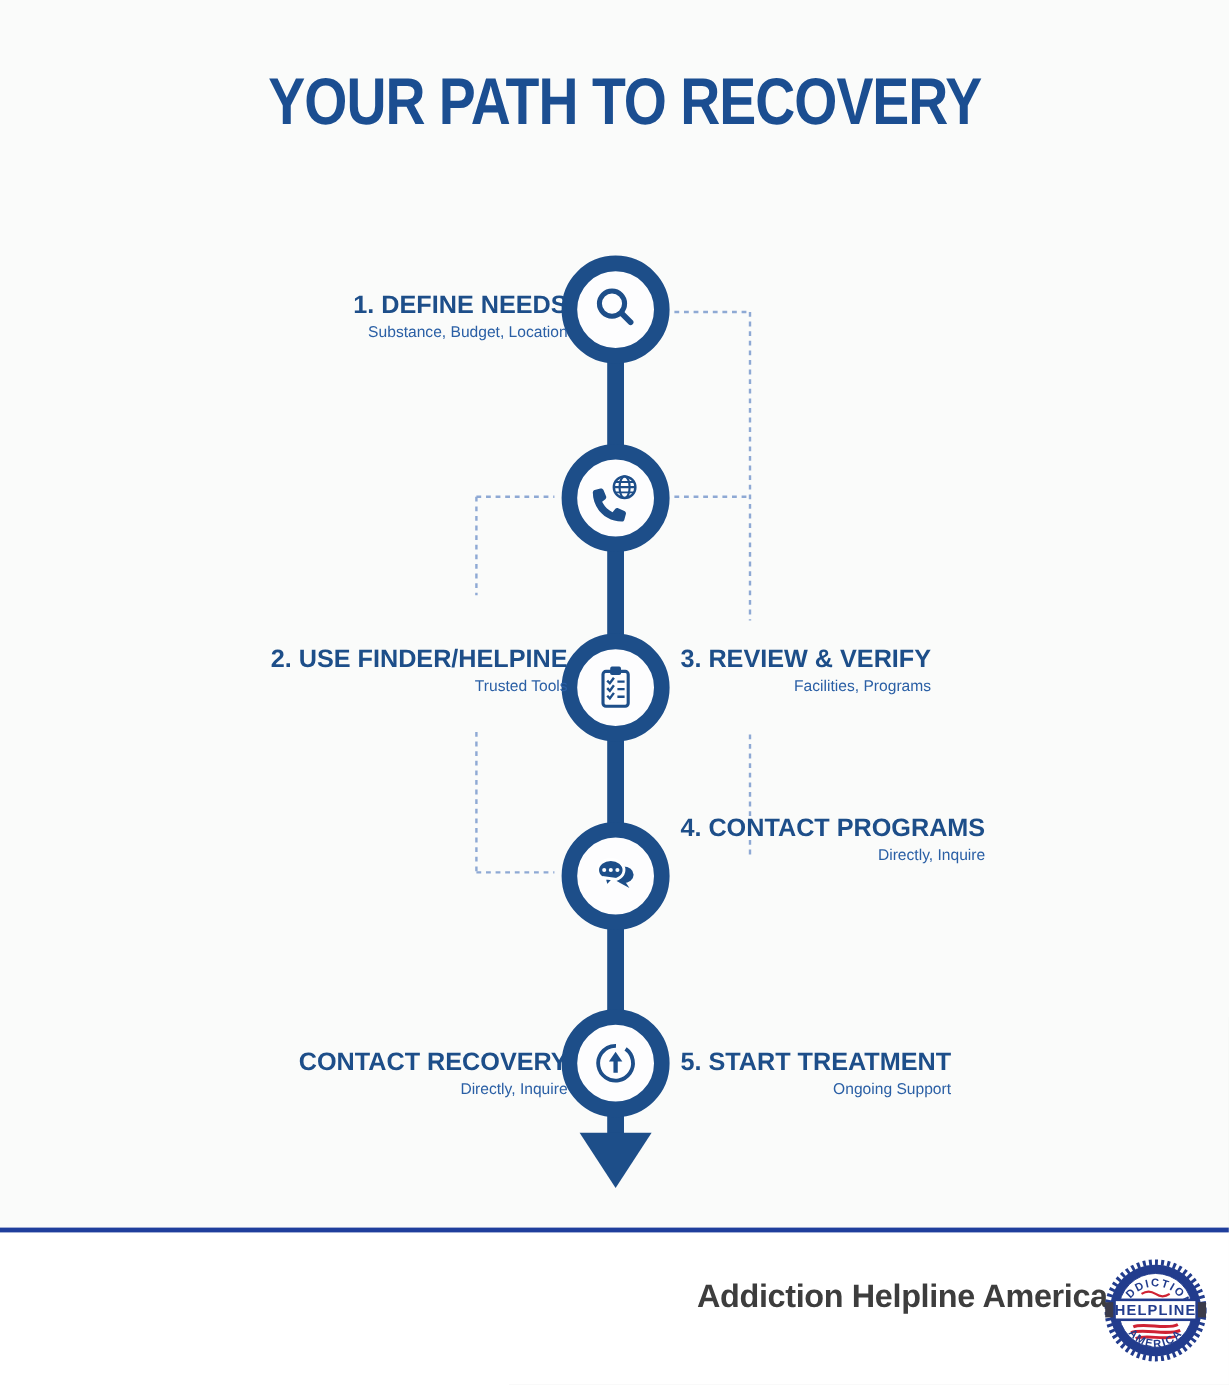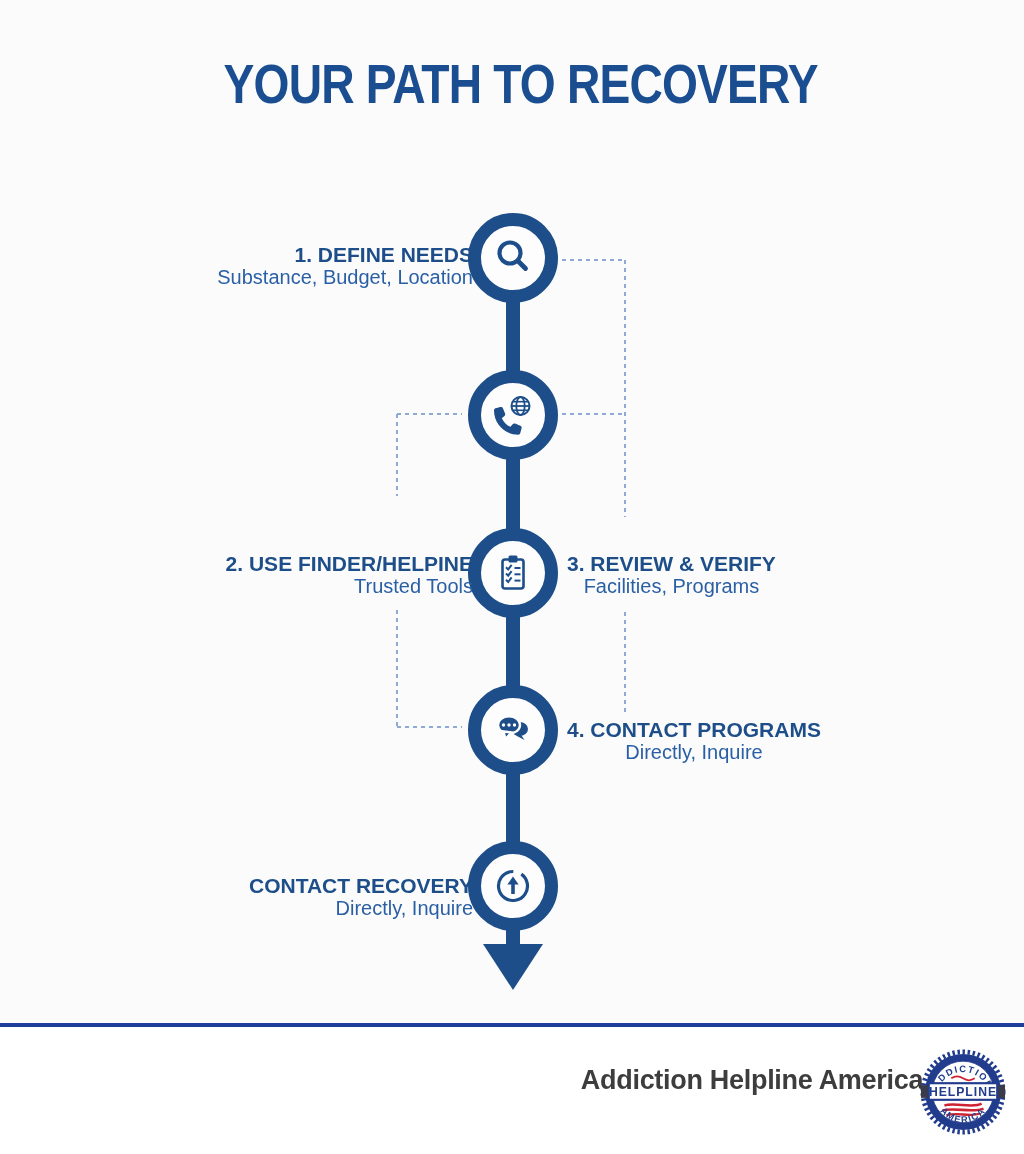--- a/index.html
+++ b/index.html
@@ -31,24 +31,24 @@
      border-radius:50%;background:#fdfdfe;z-index:2;display:flex;align-items:center;justify-content:center;}
   .n1{top:213px}.n2{top:370px}.n3{top:528px}.n4{top:685px}.n5{top:841px}
 
   .sfill{fill:var(--accent);}
   .sstroke{stroke:var(--accent);fill:none;}
   .wstroke{stroke:#fff;}
 
   
   .step-text{position:absolute;z-index:2;white-space:nowrap;}
   .step-text .lbl{font-size:21px;font-weight:bold;color:var(--accent);line-height:22px;}
-  .step-text .sub{font-size:20px;color:var(--sublabel);line-height:22px;}
+  .step-text .sub{font-size:13px;color:var(--sublabel);line-height:22px;}
   .t-right{right:569px;text-align:right;}
-  .t-left{left:567px;text-align:center;}
-  .row1{top:244px}.row3{top:553px}.row4{top:719px}.row5{top:875px}
+  .t-left{left:567px;text-align:right;}
+  .row1{top:244px}.row3{top:539px}.row4{top:680px}.row5{top:875px}
 
   
   .divider{position:absolute;left:0;top:1023px;width:100%;height:4px;background:var(--divider);z-index:3;}
   .footer{position:absolute;left:0;top:1027px;width:100%;height:127px;background:#ffffff;z-index:2;}
   .footer-text{position:absolute;left:552px;top:38px;width:400px;text-align:center;}
   .brand{font-size:27px;font-weight:bold;color:var(--brand-text);line-height:30px;letter-spacing:-.3px;}
   .website{font-size:22px;color:var(--website-text);line-height:26px;}
   .badge{position:absolute;left:920px;top:22px;width:86px;height:86px;}
   .b-blue-fill{fill:var(--badge-blue);}
   .b-blue-stroke{stroke:var(--badge-blue);fill:none;}
@@ -150,20 +150,24 @@
   <div class="step-text t-left row4">
     <div class="lbl">4. CONTACT PROGRAMS</div>
     <div class="sub">Directly, Inquire</div>
   </div>
 
   <div class="step-text t-right row5">
     <div class="lbl">CONTACT RECOVERY</div>
     <div class="sub">Directly, Inquire</div>
   </div>
 
+  <div class="step-text t-left row5">
+    <div class="lbl">5. START TREATMENT</div>
+    <div class="sub">Ongoing Support</div>
+  </div>
 
   <div class="divider"></div>
   <div class="footer">
     <div class="footer-text">
       <div class="brand">Addiction Helpline America</div>
     </div>
     <svg class="badge" viewBox="0 0 88 88">
       <circle class="b-blue-stroke" cx="44" cy="44" r="41" stroke-width="5" stroke-dasharray="2.5 2.7"></circle>
       <circle class="b-blue-fill" cx="44" cy="44" r="39"></circle>
       <circle cx="44" cy="44" r="31.5" fill="#ffffff"></circle>

